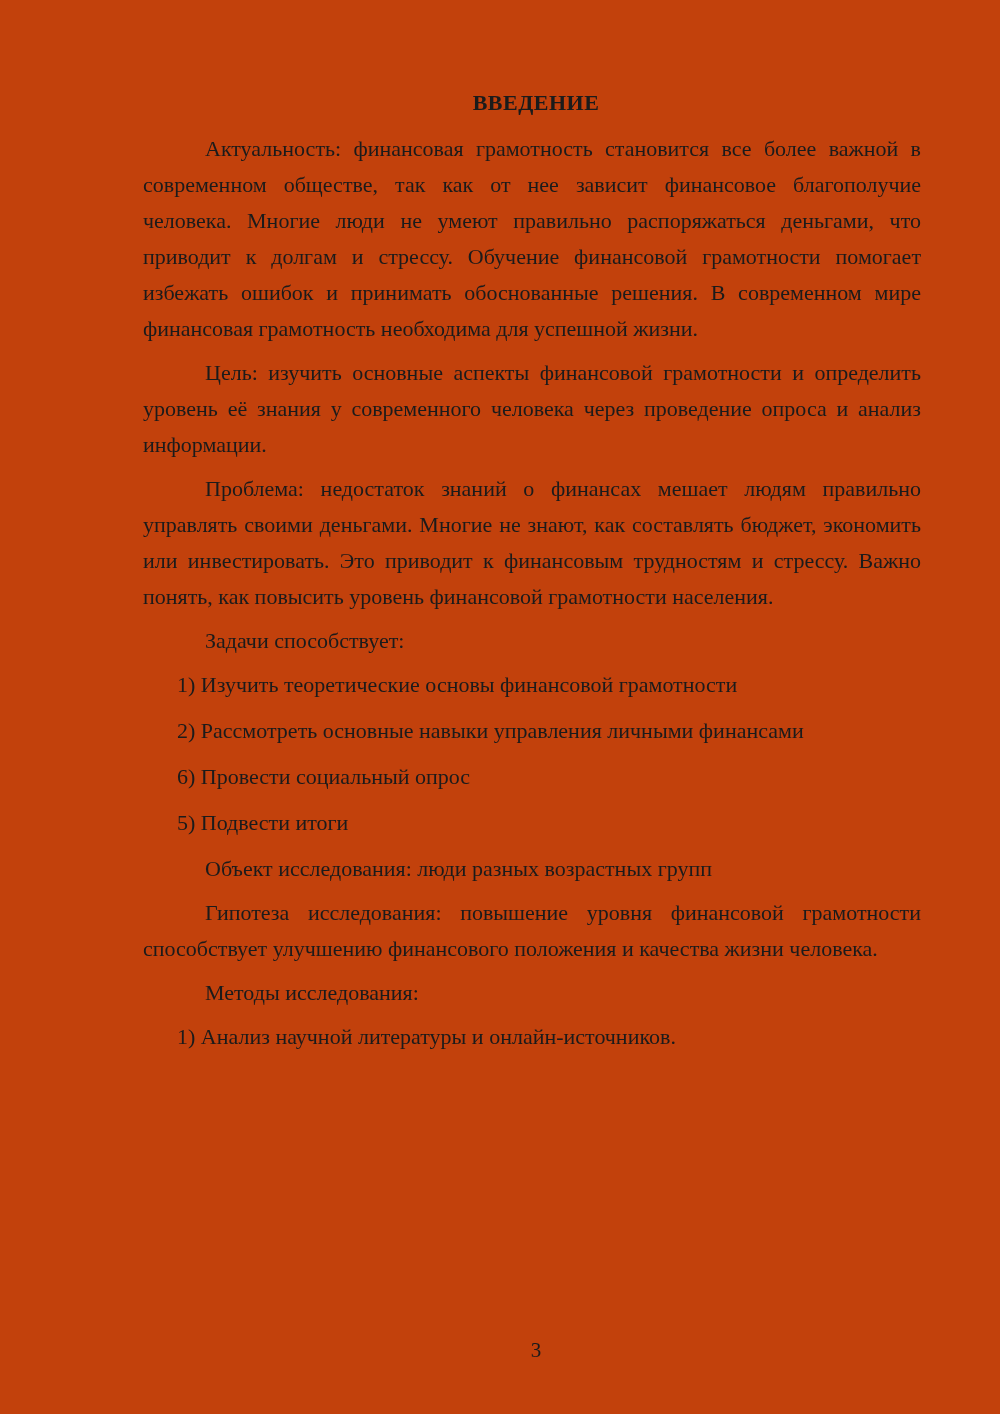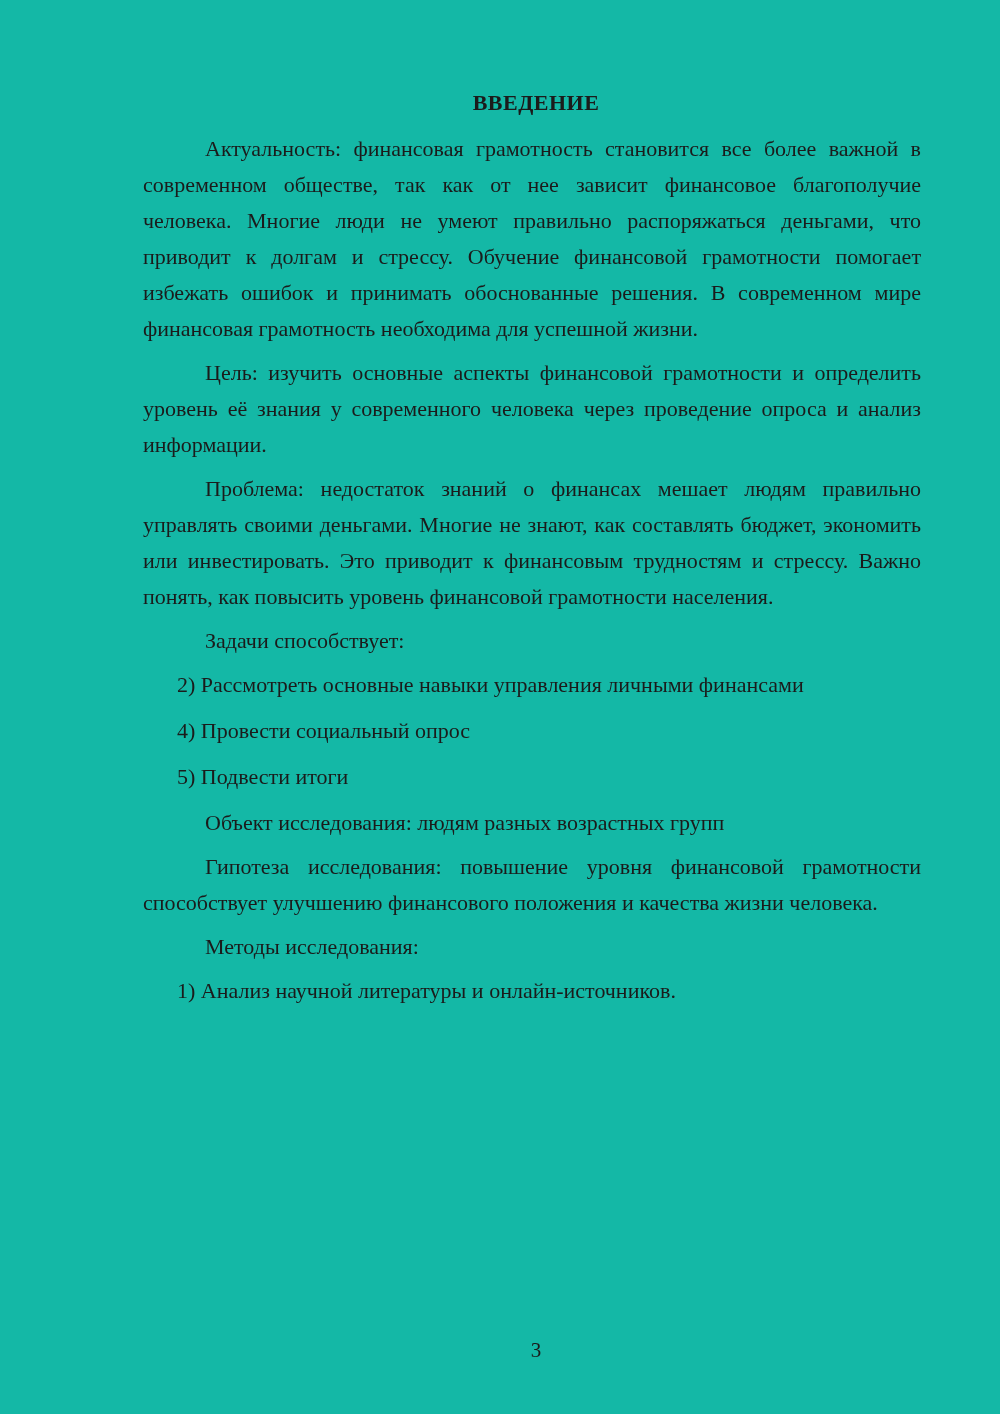--- a/index.html
+++ b/index.html
@@ -12,21 +12,21 @@
     height: 1414px;
     font-family: "Liberation Serif", "DejaVu Serif", serif;
     color: #1b1b1b;
   }
   .page {
     position: relative;
     box-sizing: border-box;
     width: 1000px;
     height: 1414px;
     padding: 85px 71px 60px 143px;
-    background: #14b8a6;
+    background: #c2410c;
     overflow: hidden;
   }
   .title {
     font-size: 22px;
     line-height: 36px;
     font-weight: bold;
     text-align: center;
     margin: 0 0 10px 0;
     letter-spacing: 0.5px;
   }
@@ -61,29 +61,30 @@
   <h1 class="title">ВВЕДЕНИЕ</h1>
 
   <p class="body-text indent">Актуальность: финансовая грамотность становится все более важной в современном обществе, так как от нее зависит финансовое благополучие человека. Многие люди не умеют правильно распоряжаться деньгами, что приводит к долгам и стрессу. Обучение финансовой грамотности помогает избежать ошибок и принимать обоснованные решения. В современном мире финансовая грамотность необходима для успешной жизни.</p>
 
   <p class="body-text indent">Цель: изучить основные аспекты финансовой грамотности и определить уровень её знания у современного человека через проведение опроса и анализ информации.</p>
 
   <p class="body-text indent">Проблема: недостаток знаний о финансах мешает людям правильно управлять своими деньгами. Многие не знают, как составлять бюджет, экономить или инвестировать. Это приводит к финансовым трудностям и стрессу. Важно понять, как повысить уровень финансовой грамотности населения.</p>
 
   <p class="body-text indent">Задачи способствует:</p>
 
+  <p class="body-text list-item">1) Изучить теоретические основы финансовой грамотности</p>
 
   <p class="body-text list-item">2) Рассмотреть основные навыки управления личными финансами</p>
 
 
-  <p class="body-text list-item">4) Провести социальный опрос</p>
+  <p class="body-text list-item">6) Провести социальный опрос</p>
 
   <p class="body-text list-item">5) Подвести итоги</p>
 
-  <p class="body-text indent">Объект исследования: людям разных возрастных групп</p>
+  <p class="body-text indent">Объект исследования: люди разных возрастных групп</p>
 
 
   <p class="body-text indent">Гипотеза исследования: повышение уровня финансовой грамотности способствует улучшению финансового положения и качества жизни человека.</p>
 
   <p class="body-text indent">Методы исследования:</p>
 
   <p class="body-text list-item">1) Анализ научной литературы и онлайн-источников.</p>
 
   <div class="page-number">3</div>
 

